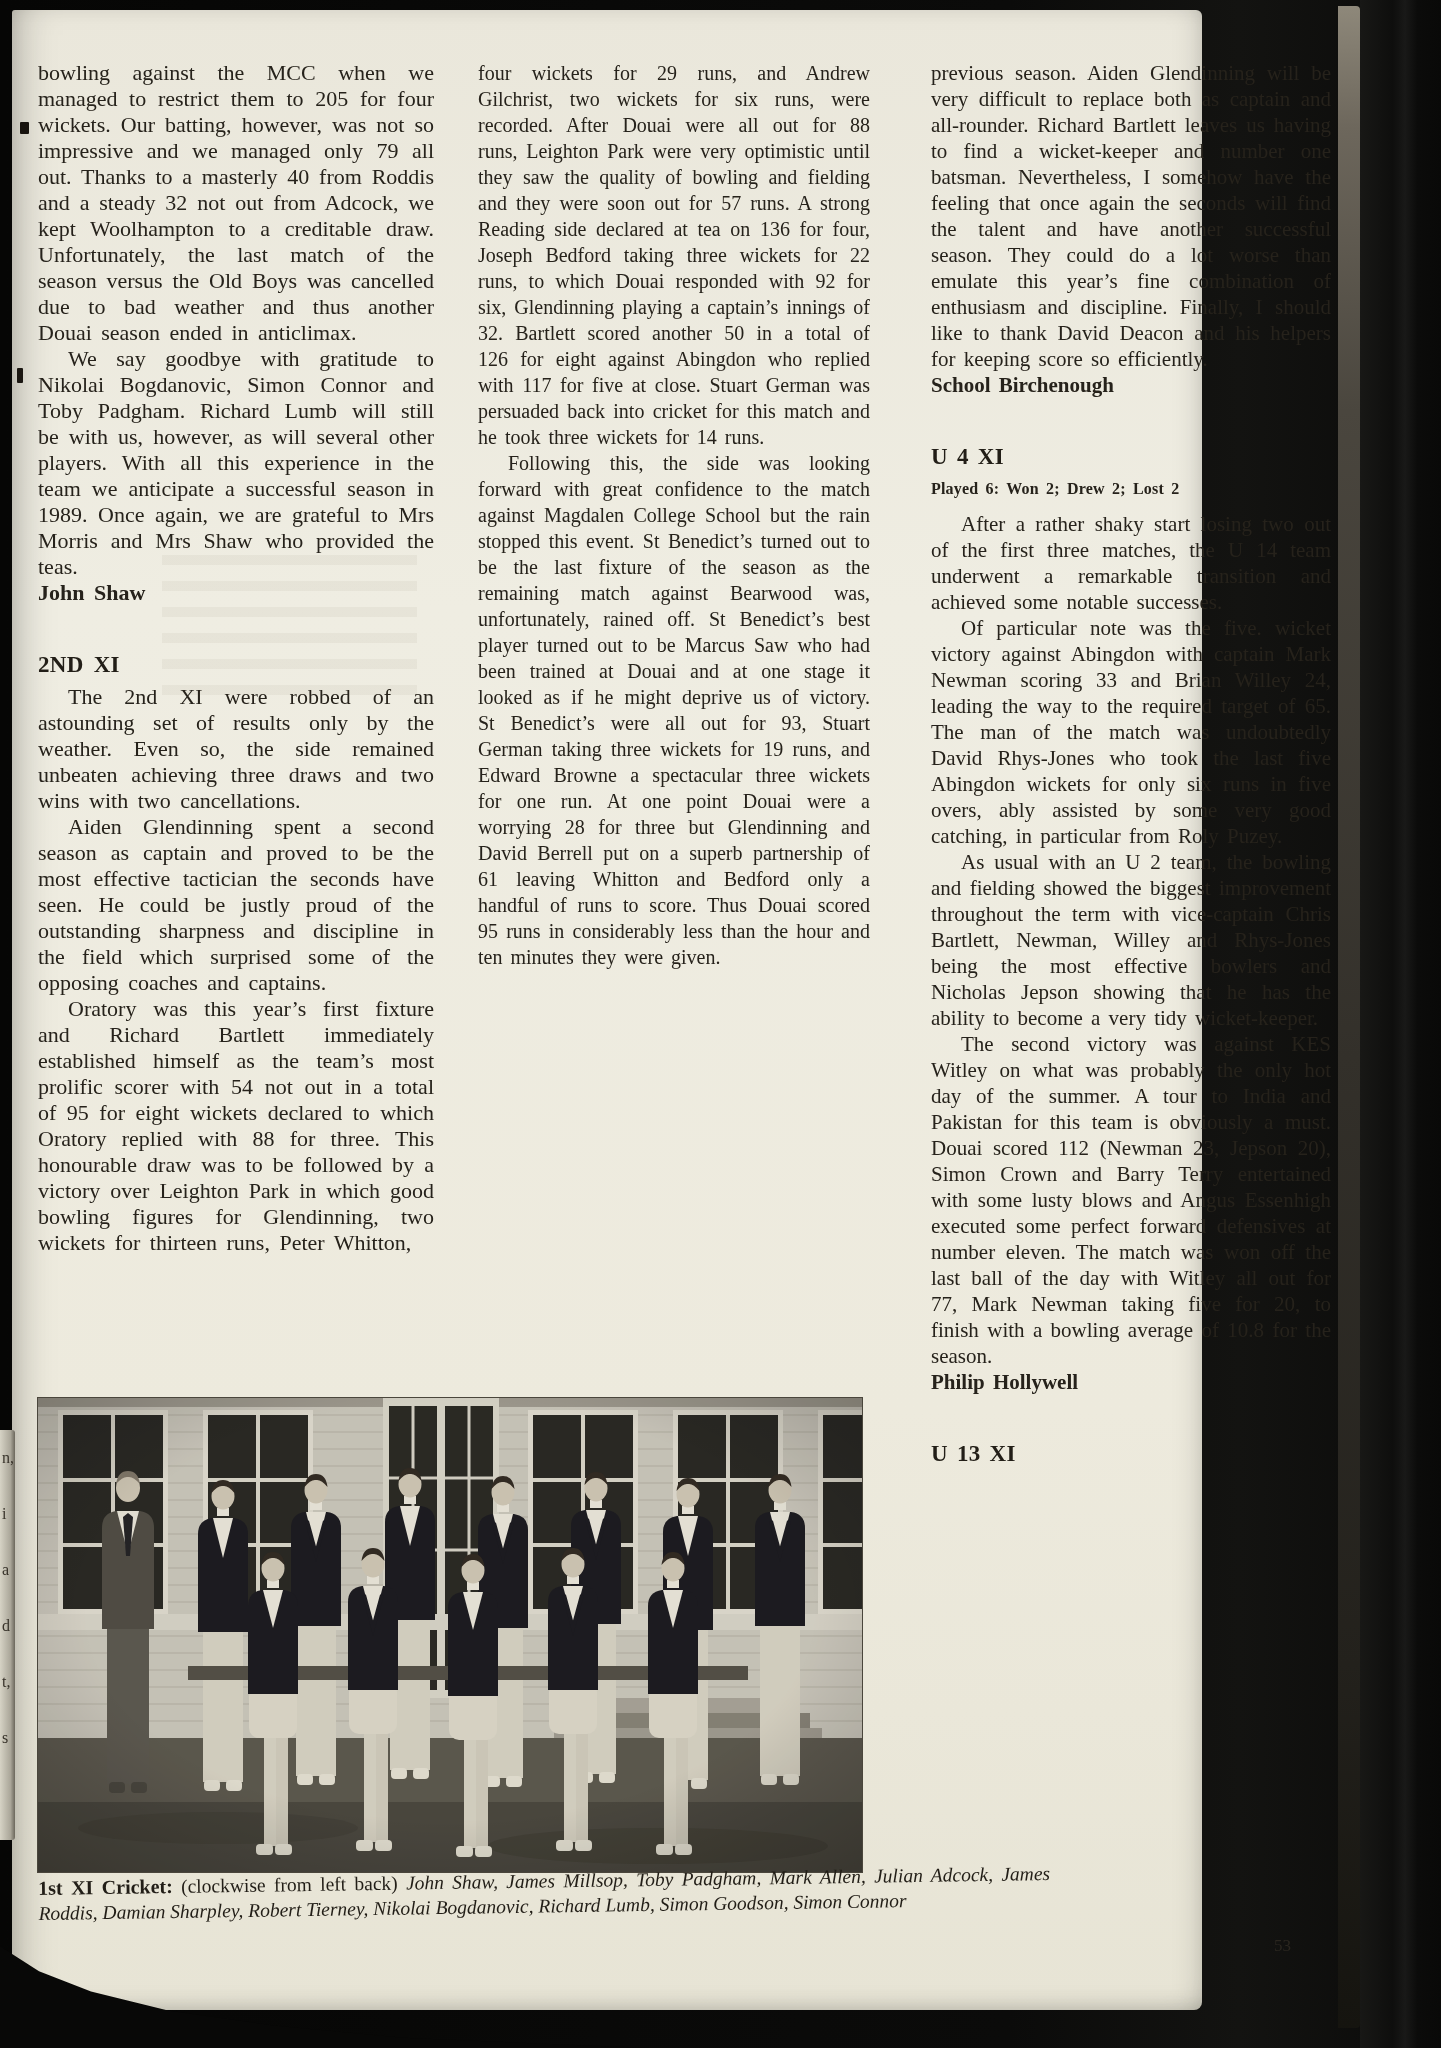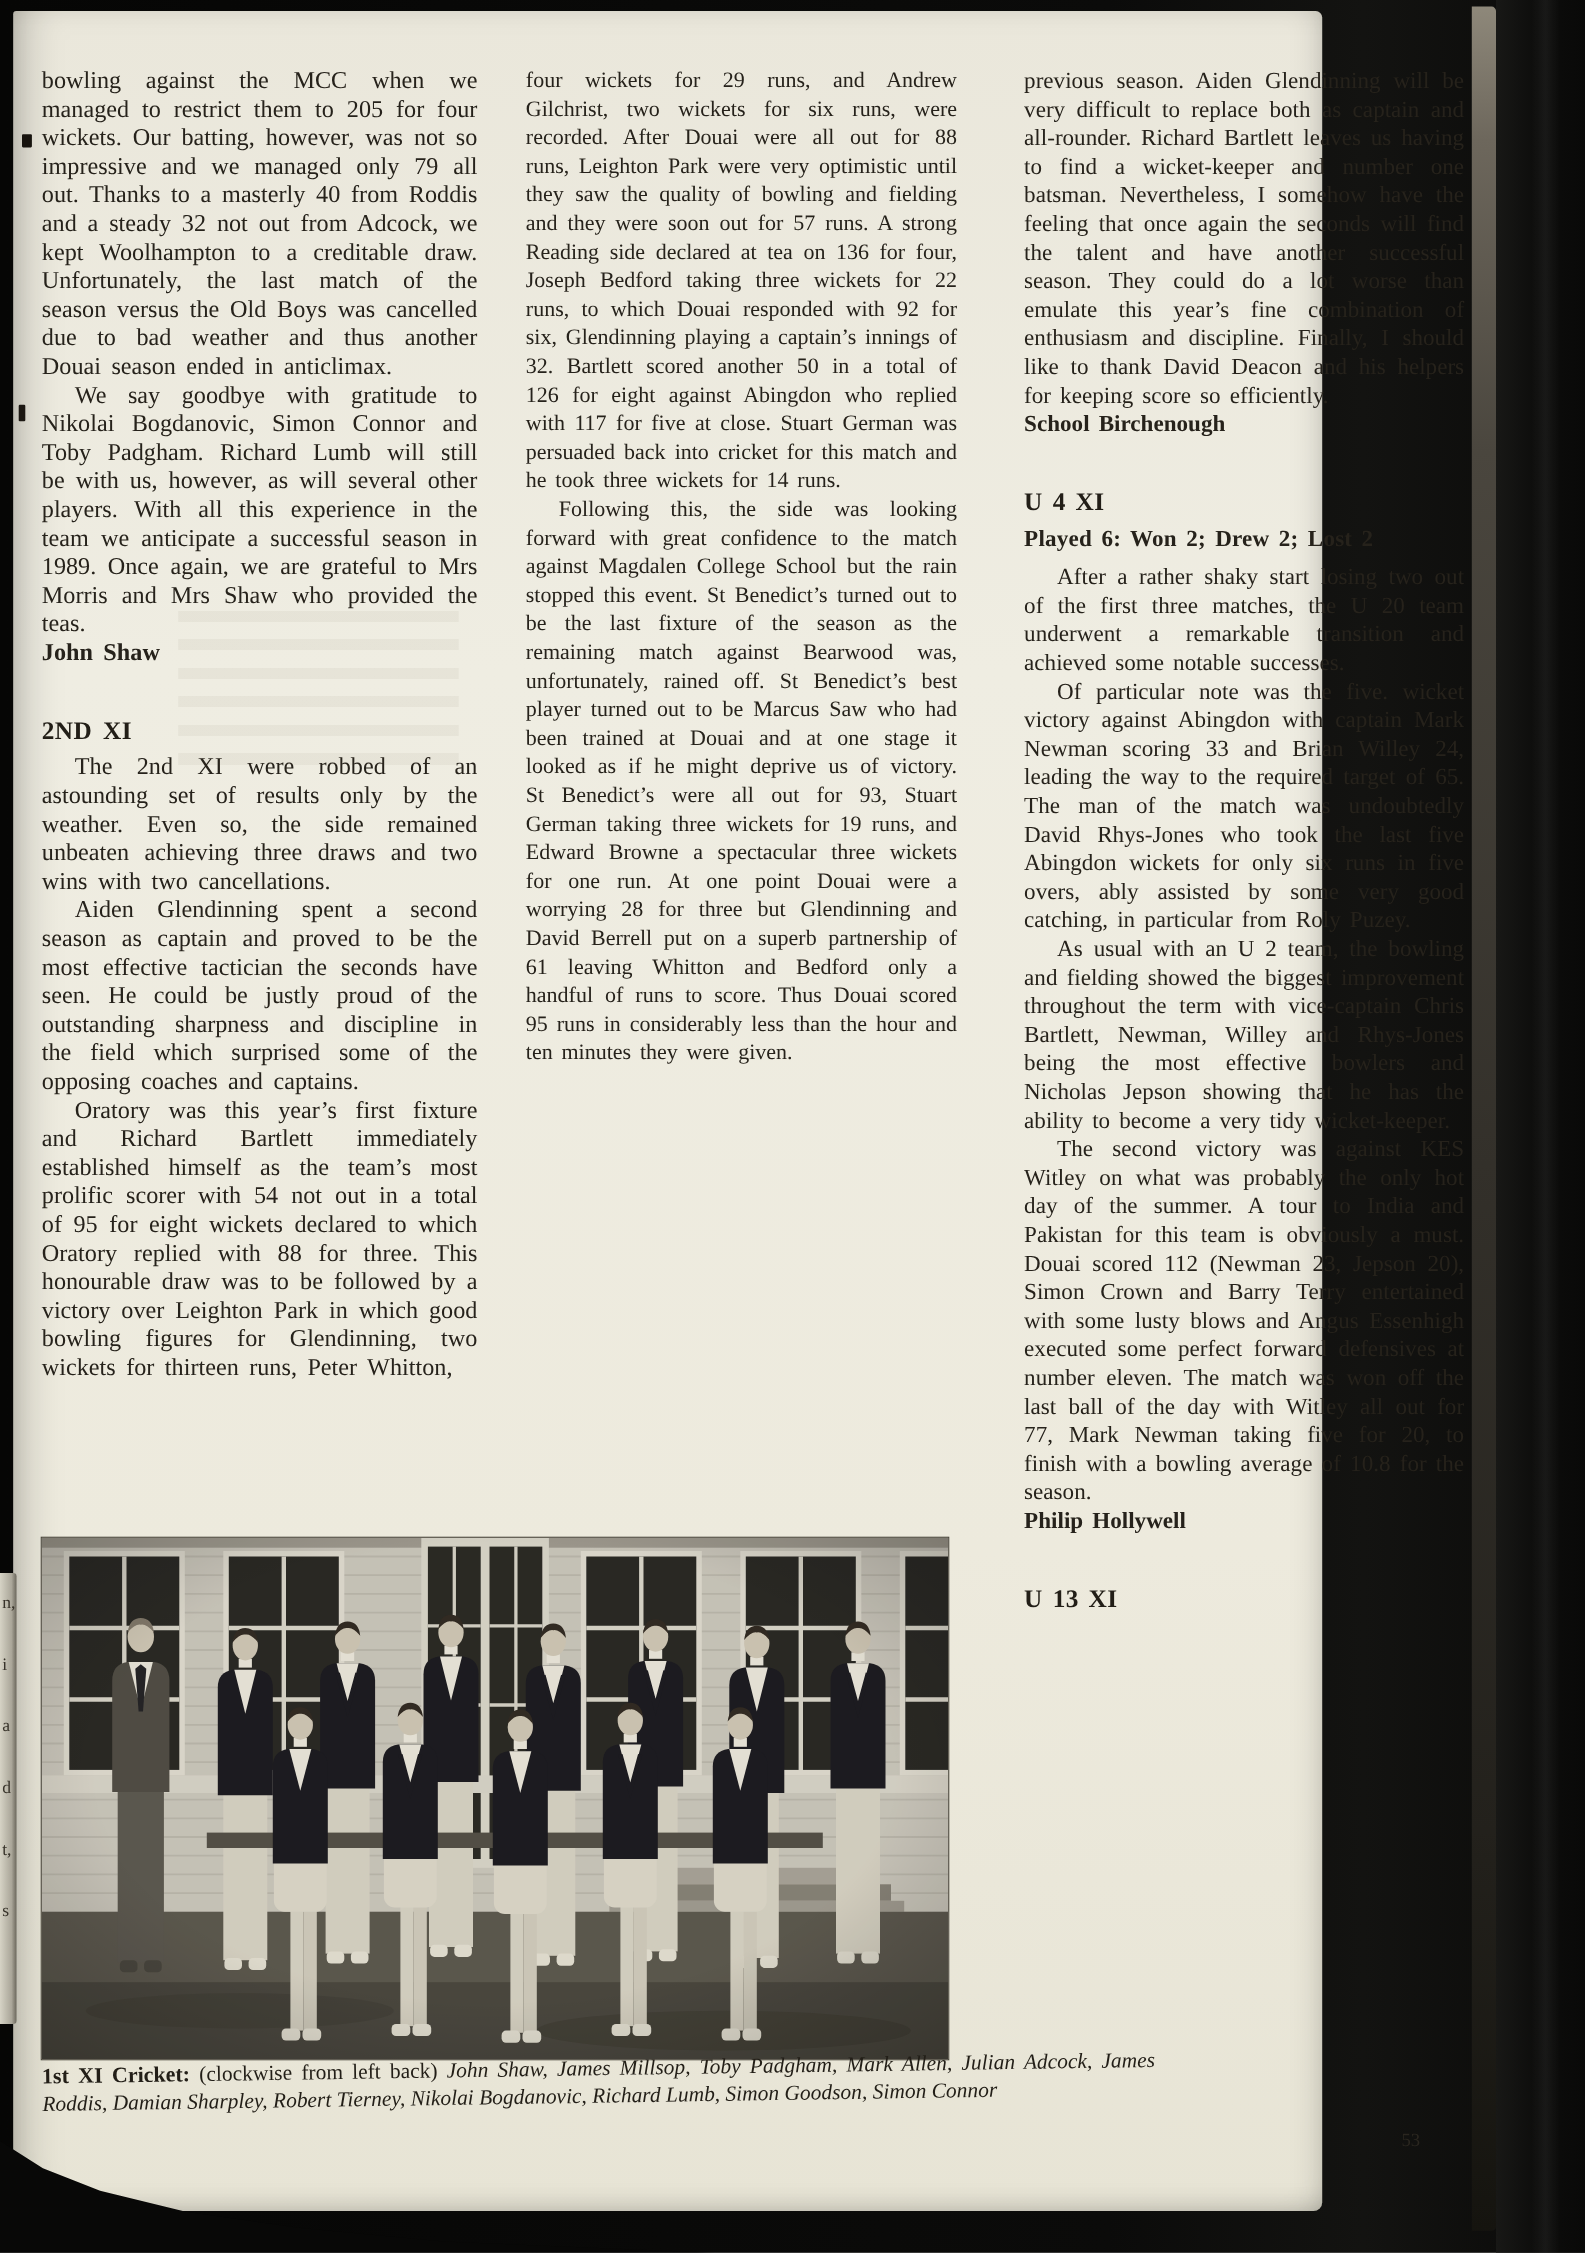--- a/index.html
+++ b/index.html
@@ -19,21 +19,21 @@
   }
   
   .col{position:absolute;top:50px;text-align:justify;color:#26221b;}
   #col1{left:26px;width:396px;font-size:22px;line-height:26px;word-spacing:4px;}
   #col2{left:466px;width:392px;font-size:20px;line-height:26px;word-spacing:3px;}
   #col3{left:919px;width:400px;font-size:21px;line-height:26px;word-spacing:3px;}
   .para{margin:0;}
   .para.indent{text-indent:30px;}
   .signature{margin:0;font-weight:700;}
   h2.heading{font-size:23px;font-weight:700;margin:46px 0 6px;letter-spacing:.3px;color:#221e17;}
-  .subheading{font-size:21px;font-weight:700;margin:0 0 9px;letter-spacing:.2px;}
+  .subheading{font-size:16px;font-weight:700;margin:0 0 9px;letter-spacing:.2px;}
   
   .photo{position:absolute;left:26px;top:1388px;width:824px;height:474px;margin:0;z-index:3;
          outline:1px solid #4a463c;background:#8f8b80;}
   .photo svg{display:block;}
   
   .caption{
     position:absolute;left:26px;top:1866px;width:1012px;z-index:4;
     font-size:19.5px;line-height:25px;color:#221e17;text-align:justify;
     transform:rotate(-.85deg);transform-origin:left top;margin:0;
   }
@@ -79,21 +79,21 @@
     </div>
   <div class="col" id="col2">
       <p class="para">four wickets for 29 runs, and Andrew Gilchrist, two wickets for six runs, were recorded. After Douai were all out for 88 runs, Leighton Park were very optimistic until they saw the quality of bowling and fielding and they were soon out for 57 runs. A strong Reading side declared at tea on 136 for four, Joseph Bedford taking three wickets for 22 runs, to which Douai responded with 92 for six, Glendinning playing a captain’s innings of 32. Bartlett scored another 50 in a total of 126 for eight against Abingdon who replied with 117 for five at close. Stuart German was persuaded back into cricket for this match and he took three wickets for 14 runs.</p>
       <p class="para indent">Following this, the side was looking forward with great confidence to the match against Magdalen College School but the rain stopped this event. St Benedict’s turned out to be the last fixture of the season as the remaining match against Bearwood was, unfortunately, rained off. St Benedict’s best player turned out to be Marcus Saw who had been trained at Douai and at one stage it looked as if he might deprive us of victory. St Benedict’s were all out for 93, Stuart German taking three wickets for 19 runs, and Edward Browne a spectacular three wickets for one run. At one point Douai were a worrying 28 for three but Glendinning and David Berrell put on a superb partnership of 61 leaving Whitton and Bedford only a handful of runs to score. Thus Douai scored 95 runs in considerably less than the hour and ten minutes they were given.</p>
     </div>
   <div class="col" id="col3">
       <p class="para">previous season. Aiden Glendinning will be very difficult to replace both as captain and all-rounder. Richard Bartlett leaves us having to find a wicket-keeper and number one batsman. Nevertheless, I somehow have the feeling that once again the seconds will find the talent and have another successful season. They could do a lot worse than emulate this year’s fine combination of enthusiasm and discipline. Finally, I should like to thank David Deacon and his helpers for keeping score so efficiently.</p>
       <p class="signature">School Birchenough</p>
       <h2 class="heading">U 4 XI</h2>
       <p class="subheading">Played 6: Won 2; Drew 2; Lost 2</p>
-      <p class="para indent">After a rather shaky start losing two out of the first three matches, the U 20 team underwent a remarkable transition and achieved some notable successes.</p>
+      <p class="para indent">After a rather shaky start losing two out of the first three matches, the U 14 team underwent a remarkable transition and achieved some notable successes.</p>
       <p class="para indent">Of particular note was the five. wicket victory against Abingdon with captain Mark Newman scoring 33 and Brian Willey 24, leading the way to the required target of 65. The man of the match was undoubtedly David Rhys-Jones who took the last five Abingdon wickets for only six runs in five overs, ably assisted by some very good catching, in particular from Roly Puzey.</p>
       <p class="para indent">As usual with an U 2 team, the bowling and fielding showed the biggest improvement throughout the term with vice-captain Chris Bartlett, Newman, Willey and Rhys-Jones being the most effective bowlers and Nicholas Jepson showing that he has the ability to become a very tidy wicket-keeper.</p>
       <p class="para indent">The second victory was against KES Witley on what was probably the only hot day of the summer. A tour to India and Pakistan for this team is obviously a must. Douai scored 112 (Newman 23, Jepson 20), Simon Crown and Barry Terry entertained with some lusty blows and Angus Essenhigh executed some perfect forward defensives at number eleven. The match was won off the last ball of the day with Witley all out for 77, Mark Newman taking five for 20, to finish with a bowling average of 10.8 for the season.</p>
       <p class="signature">Philip Hollywell</p>
       <h2 class="heading">U 13 XI</h2>
     </div>
 
   <figure class="photo" aria-label="Black-and-white photograph of the 1st XI cricket team, back row standing and front row seated in whites, in front of the pavilion windows">
     <svg viewBox="0 0 824 474" width="824" height="474">
 

